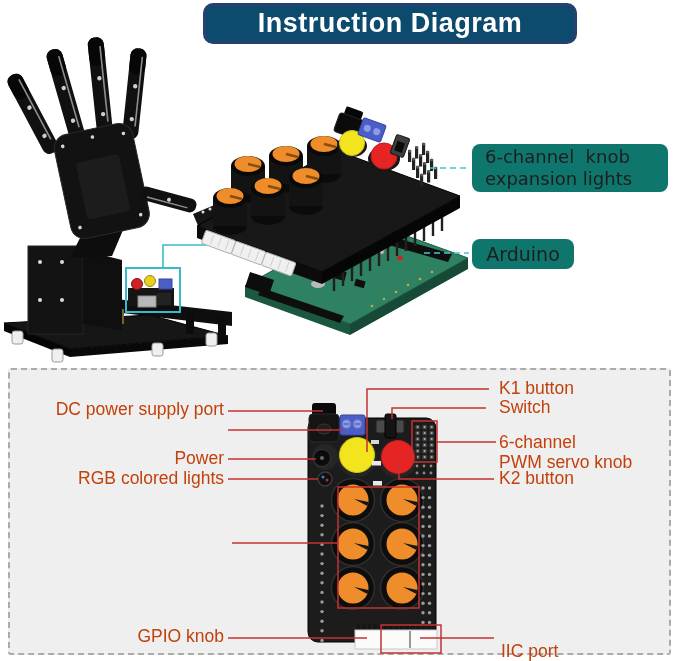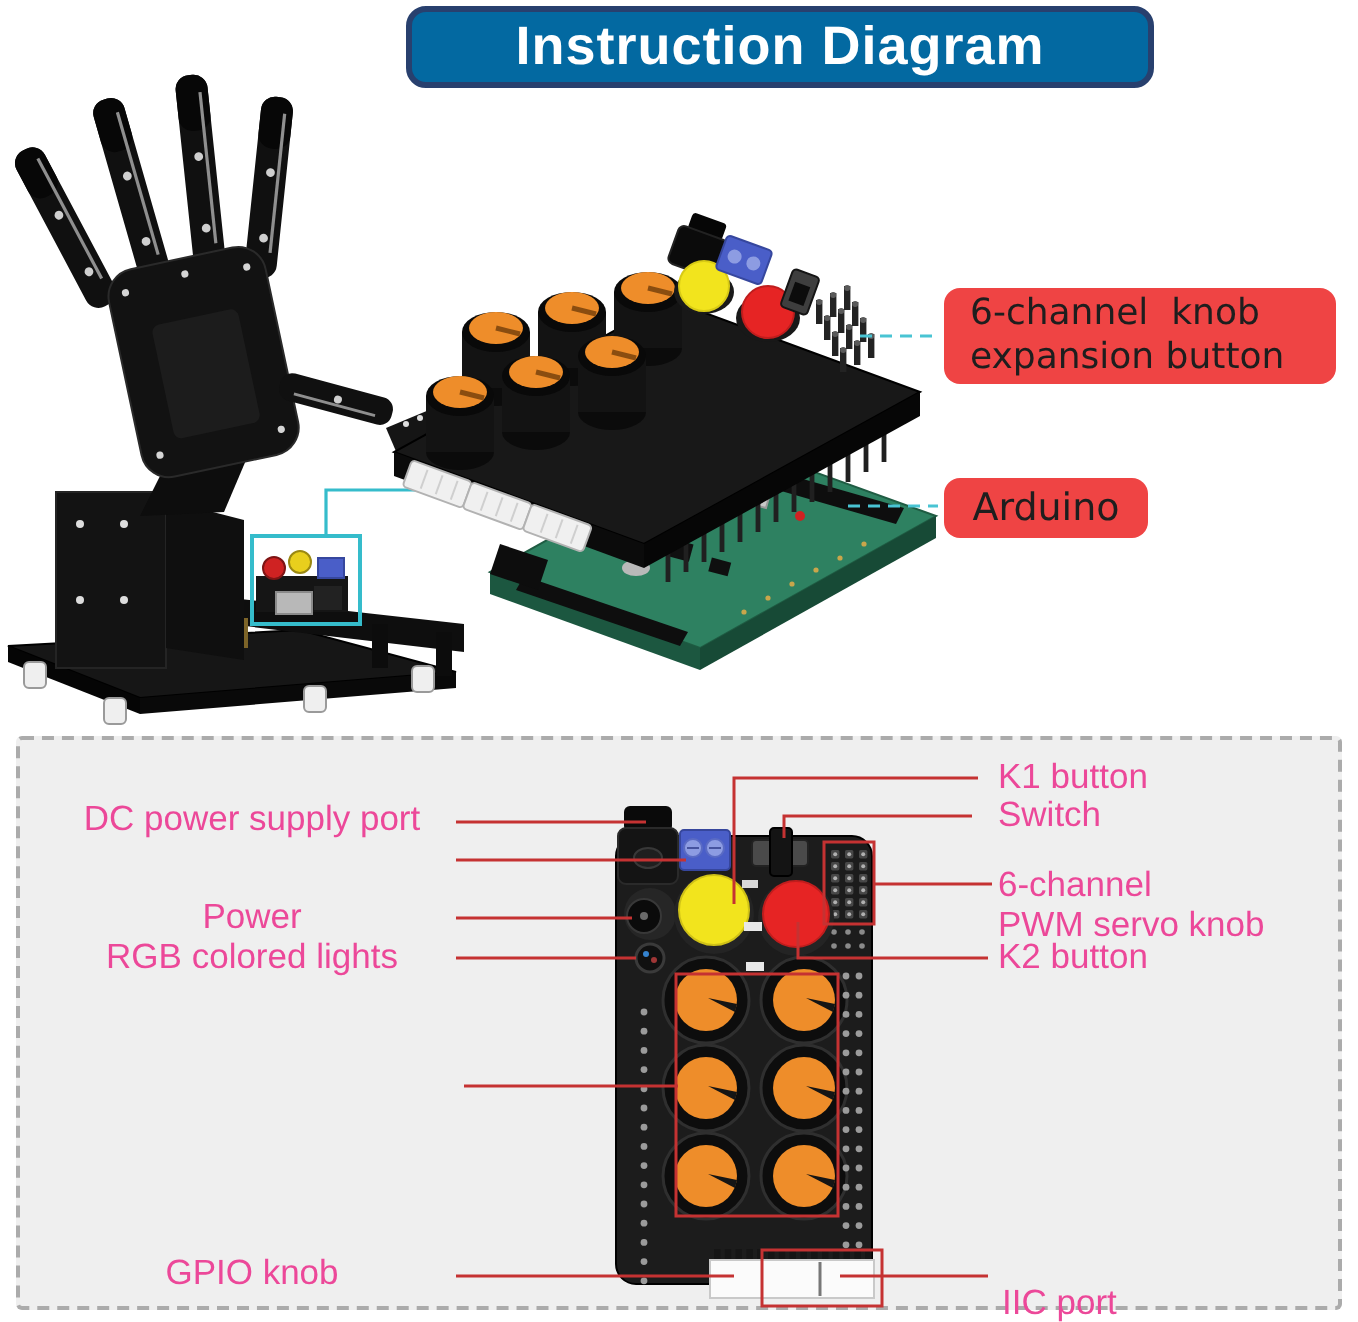--- a/index.html
+++ b/index.html
@@ -1,33 +1,33 @@
 <!DOCTYPE html>
 <html><head>
 <meta charset="utf-8">
 <style>
   html,body{margin:0;padding:0;background:#fff;}
   #app{position:relative;width:679px;height:661px;background:#fff;overflow:hidden;
        font-family:"Liberation Sans",sans-serif;}
   .banner{position:absolute;left:203px;top:3px;width:374px;height:41px;box-sizing:border-box;
-      background:#0369a1;border:3px solid #28406e;border-radius:10px;
+      background:#0c4a6e;border:3px solid #28406e;border-radius:10px;
       display:flex;align-items:center;justify-content:center;
       color:#fff;font-size:27px;font-weight:bold;letter-spacing:.5px;}
   #art{position:absolute;left:0;top:0;}
   .panel{position:absolute;left:8px;top:368px;width:663px;height:287px;box-sizing:border-box;
       background:#efefef;border:2px dashed #ababab;border-radius:3px;}
-  .toplabel{position:absolute;background:#ef4444;border-radius:8px;color:#1e1e1e;
+  .toplabel{position:absolute;background:#0f766e;border-radius:8px;color:#1e1e1e;
       font-family:"DejaVu Sans",sans-serif;}
   .toplabel.exp{left:472px;top:144px;width:196px;height:48px;display:flex;flex-direction:column;
       justify-content:center;padding-left:13px;box-sizing:border-box;font-size:18px;line-height:22px;}
   .toplabel.ard{left:472px;top:239px;width:102px;height:30px;display:flex;align-items:center;
       justify-content:center;font-size:19px;}
   .pre{white-space:pre;}
-  .callout{position:absolute;font-size:17.5px;line-height:20px;color:#ec4899;}
-  .callout.l{left:16px;width:220px;text-align:center;}
+  .callout{position:absolute;font-size:17.5px;line-height:20px;color:#c2410c;}
+  .callout.l{left:4px;width:220px;text-align:right;}
 </style>
 </head>
 <body>
 
 <div id="app">
 
   <div class="panel"></div>
 
   <svg id="art" width="679" height="661" viewBox="0 0 679 661">
     <defs>
@@ -370,21 +370,21 @@
       <line x1="420" y1="638" x2="494" y2="638"></line>
     </g>
   </svg>
 
   <div class="banner">
     <span>Instruction Diagram</span>
   </div>
 
   <div class="toplabel exp">
     <span class="pre">6-channel  knob</span>
-    <span>expansion button</span>
+    <span>expansion lights</span>
   </div>
   <div class="toplabel ard">
     <span>Arduino</span>
   </div>
 
   <div class="callout l" style="top:399px;">DC power supply port</div>
   <div class="callout l" style="top:448px;">Power</div>
   <div class="callout l" style="top:468px;">RGB colored lights</div>
   <div class="callout l" style="top:626px;">GPIO knob</div>
 

